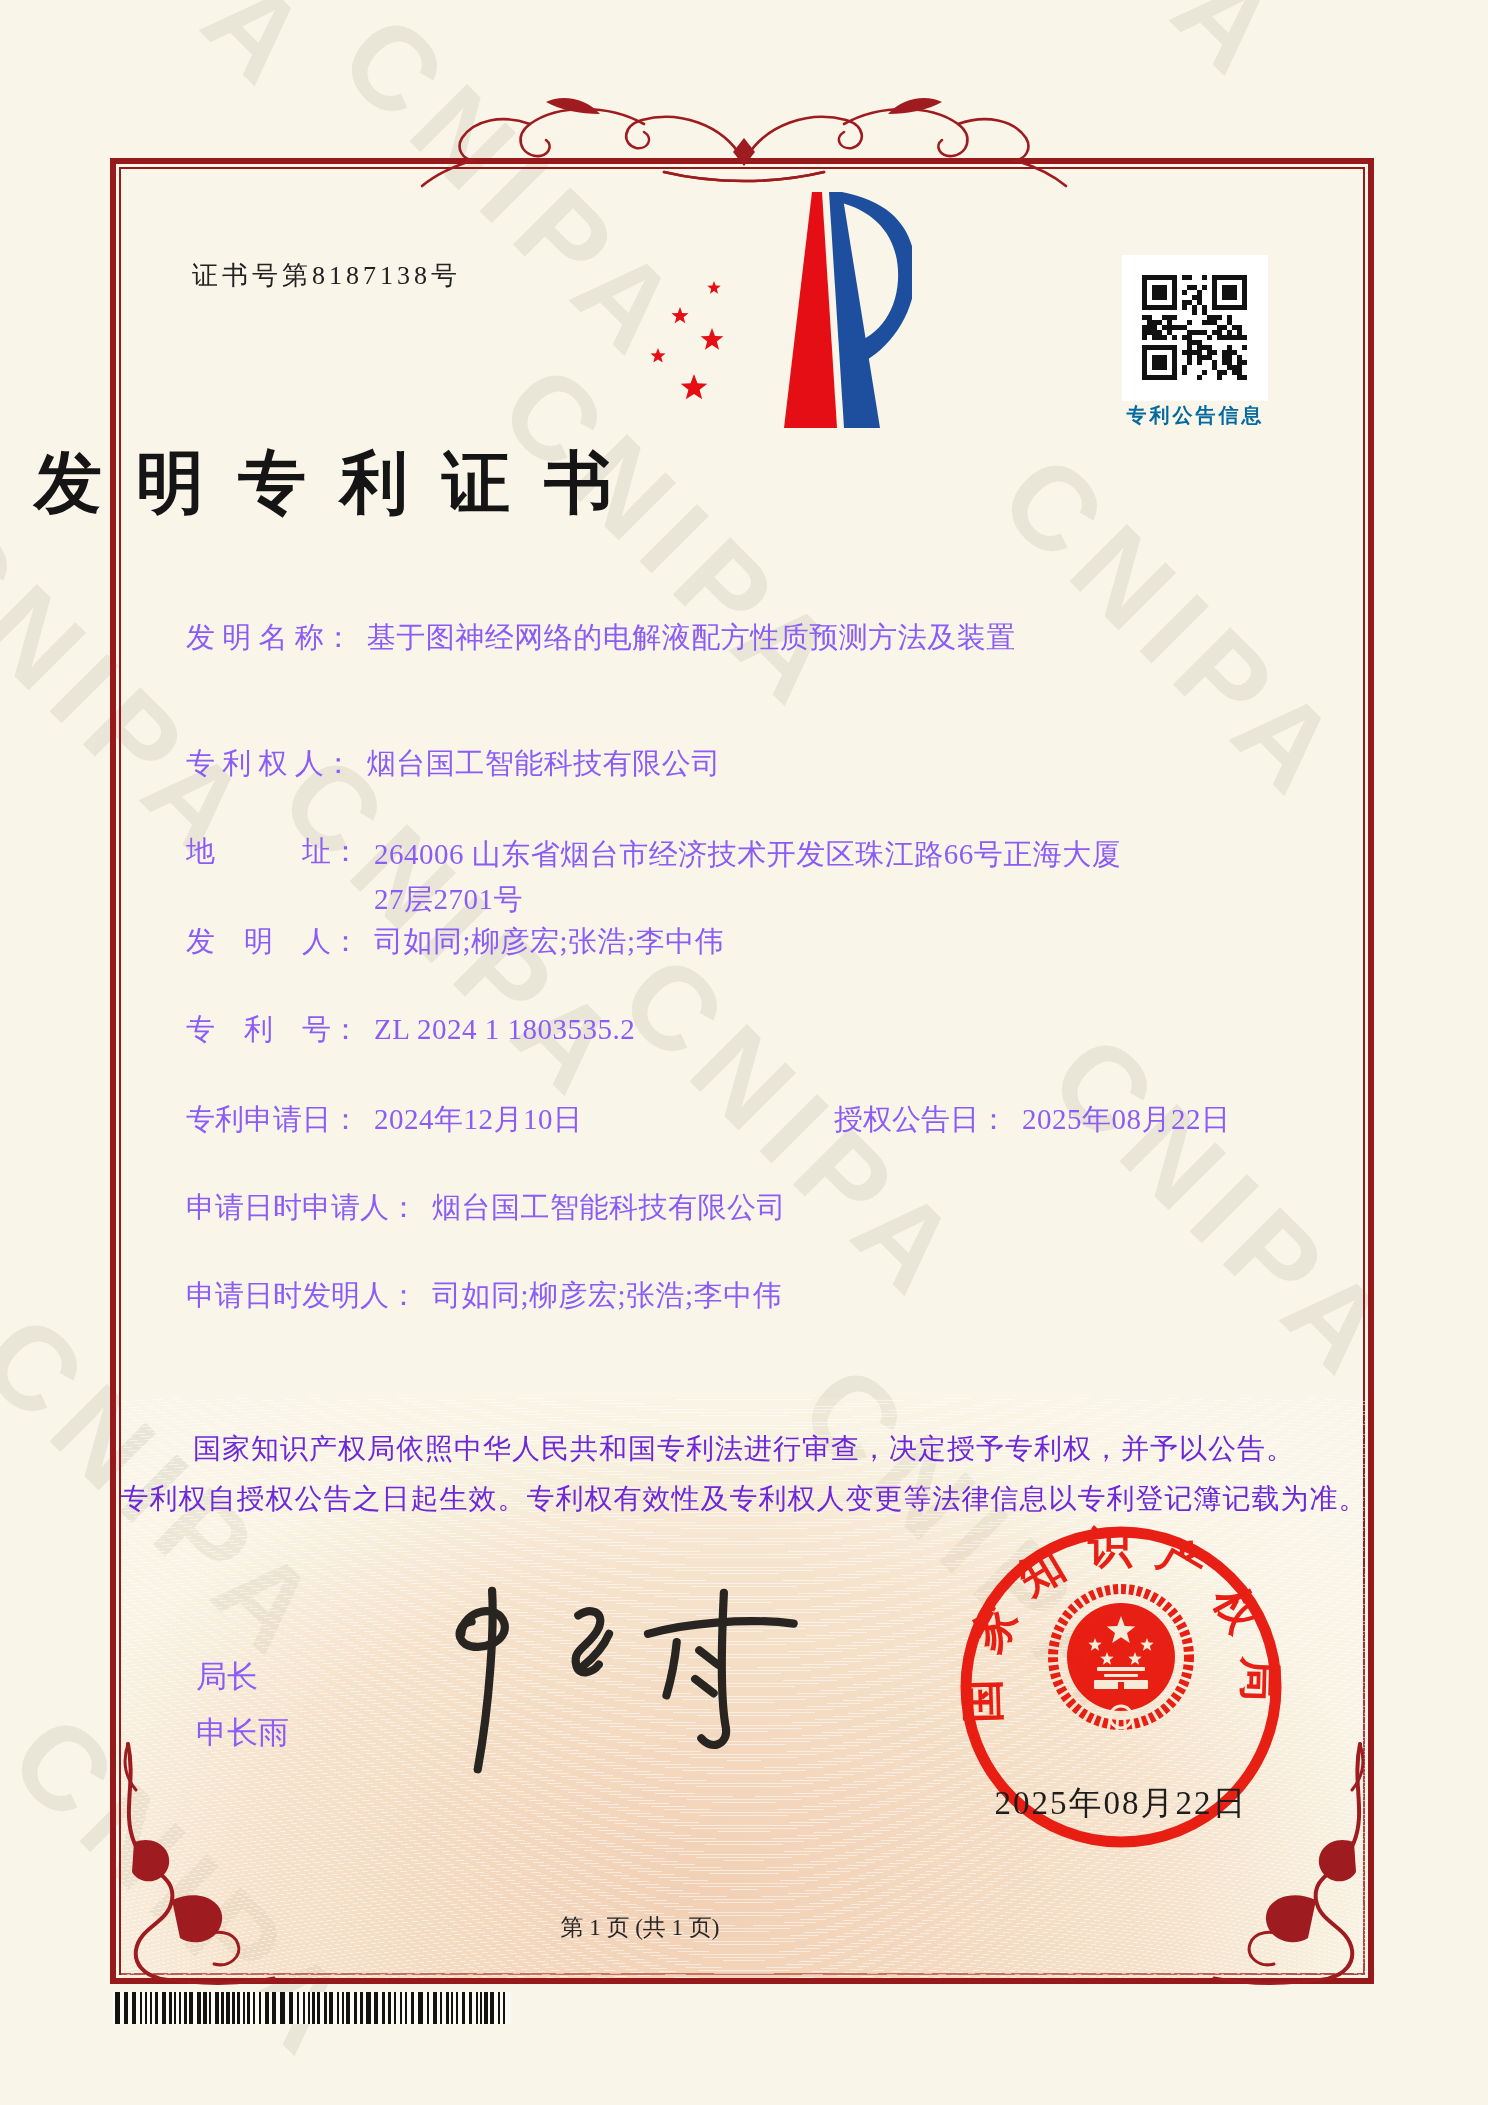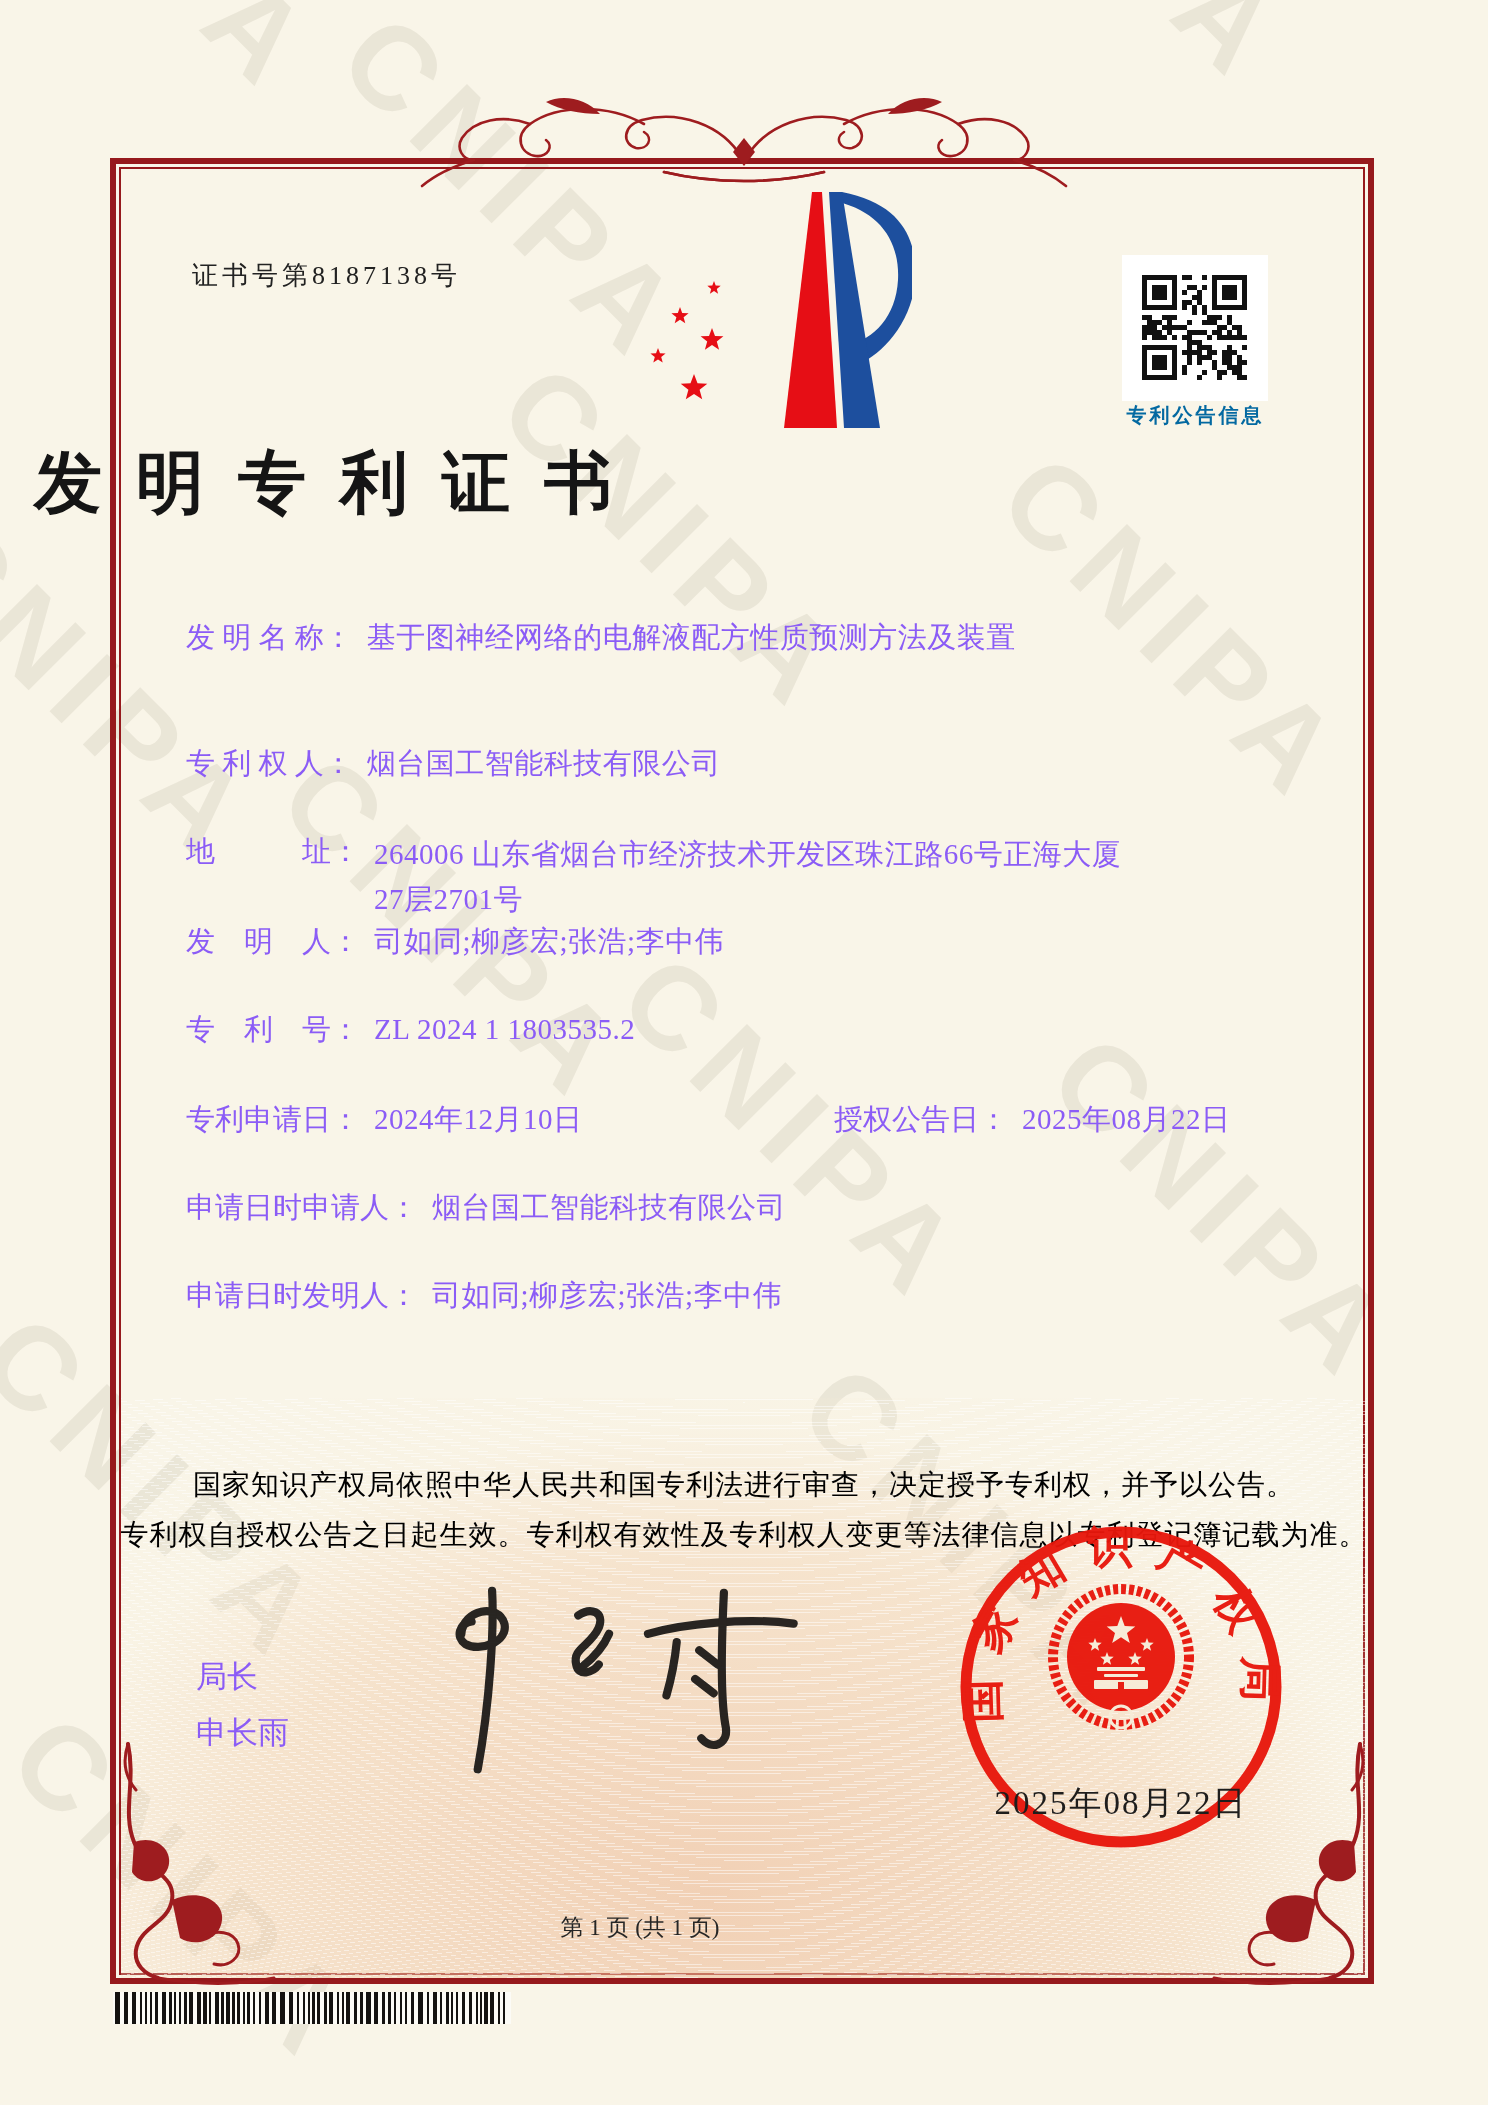--- a/index.html
+++ b/index.html
@@ -37,21 +37,21 @@
   .title{position:absolute;left:0;width:1488px;top:438px;text-align:left;
          font-size:68px;font-weight:700;letter-spacing:34px;text-indent:34px;color:#151515;}
 
   .row{position:absolute;left:186px;width:1200px;font-size:29px;color:#8b5cf6;}
   .flabel{display:inline-block;margin-right:14px;white-space:pre;}
   .fvalue{letter-spacing:.5px;}
   .fvalue.addr{display:inline-block;width:756px;vertical-align:top;line-height:45px;}
   .rcol{position:absolute;left:648px;top:0;}
 
   .legal{position:absolute;left:120px;width:1248px;text-align:center;
-         font-size:28px;color:#000000;letter-spacing:1px;margin-top:36px;}
+         font-size:28px;color:#6d28d9;letter-spacing:1px;}
 
   .signer-title,.signer-name{position:absolute;left:196px;font-size:31px;color:#8b5cf6;
          font-family:"Liberation Sans","DejaVu Sans",sans-serif;}
   .signer-title{top:1656px;} .signer-name{top:1712px;}
 
   .signature{position:absolute;left:408px;top:1580px;width:400px;height:200px;}
 
   .seal{position:absolute;left:950px;top:1516px;width:342px;height:342px;opacity:.96;}
 
   .footer{position:absolute;left:380px;top:1912px;width:520px;text-align:center;

